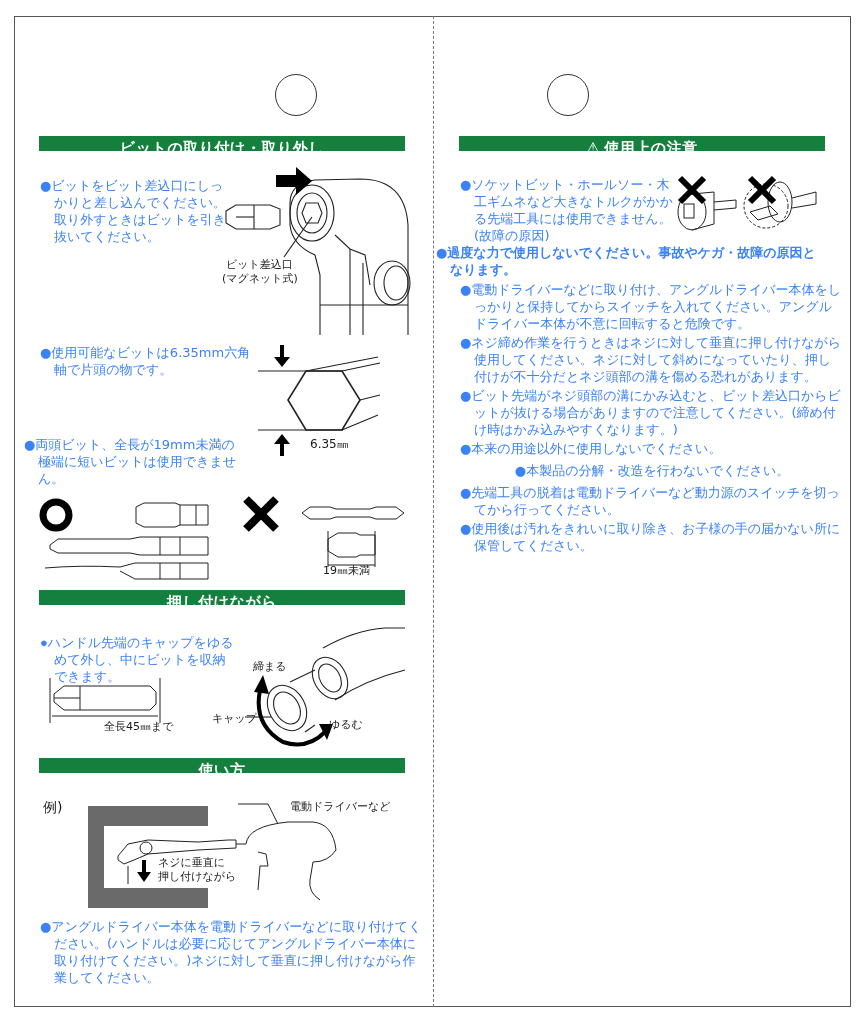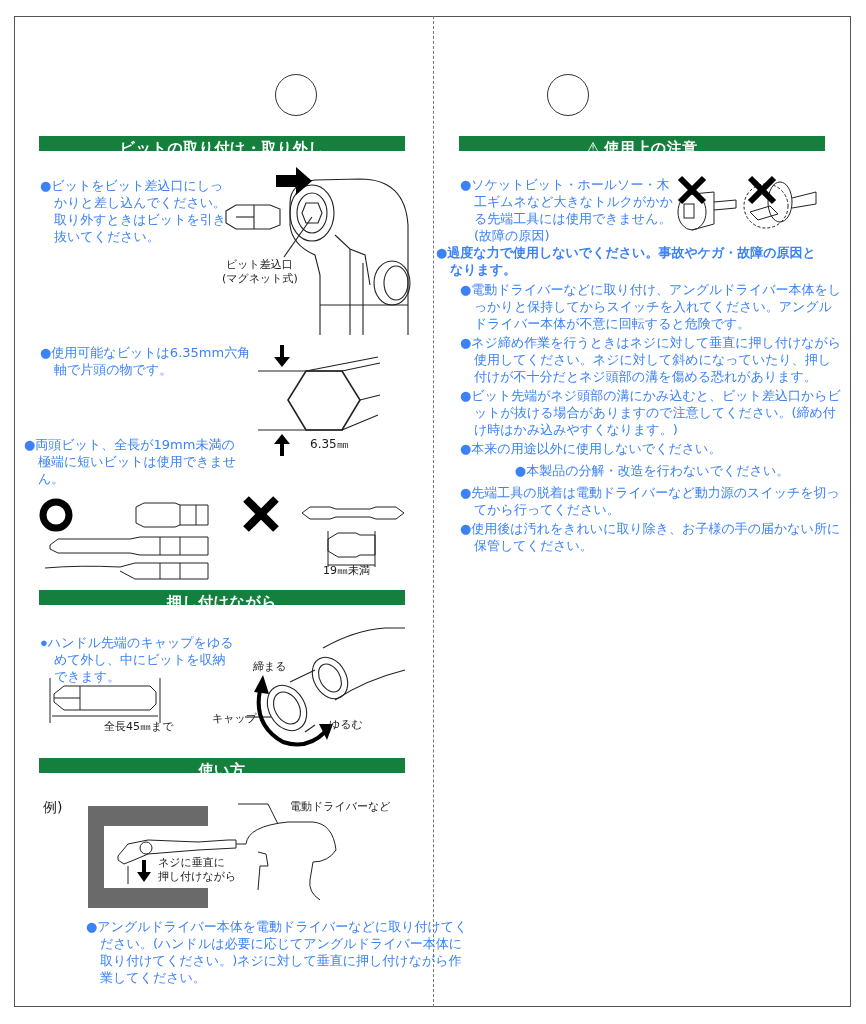--- a/index.html
+++ b/index.html
@@ -153,21 +153,21 @@
     <line x1="148" y1="44" x2="158" y2="44"></line>
     <line x1="150" y1="4" x2="180" y2="4"></line>
       <line x1="180" y1="4" x2="190" y2="24"></line>
   </g>
   <path d="M54,60 L58,60 L58,72 L63,72 L56,82 L49,72 L54,72 Z" fill="#000"></path>
 </svg>
 <div class="lbl" style="left:290px; top:800px;">電動ドライバーなど</div>
 <div class="lbl" style="left:158px; top:856px;">ネジに垂直に</div>
 <div class="lbl" style="left:158px; top:870px;">押し付けながら</div>
 
-<div class="item" style="left:40px; top:918px; width:368px;margin-left:46px;">●アングルドライバー本体を電動ドライバーなどに取り付けてください。(ハンドルは必要に応じてアングルドライバー本体に取り付けてください。)ネジに対して垂直に押し付けながら作業してください。</div>
+<div class="item" style="left:40px; top:918px; width:368px;">●アングルドライバー本体を電動ドライバーなどに取り付けてください。(ハンドルは必要に応じてアングルドライバー本体に取り付けてください。)ネジに対して垂直に押し付けながら作業してください。</div>
 
 <div class="bar" style="left:459px; top:136px; width:366px;">
   <span style="display:inline-block; margin-right:4px;">⚠</span><span>使用上の注意</span>
 </div>
 
 <div class="item" style="left:460px; top:176px; width:200px;">●ソケットビット・ホールソー・木工ギムネなど大きなトルクがかかる先端工具には使用できません。(故障の原因)</div>
 
 <svg style="left:670px; top:170px" width="160" height="65">
   <g fill="none" stroke="#222" stroke-width="1">
     <ellipse cx="22" cy="42" rx="14" ry="18"></ellipse>

